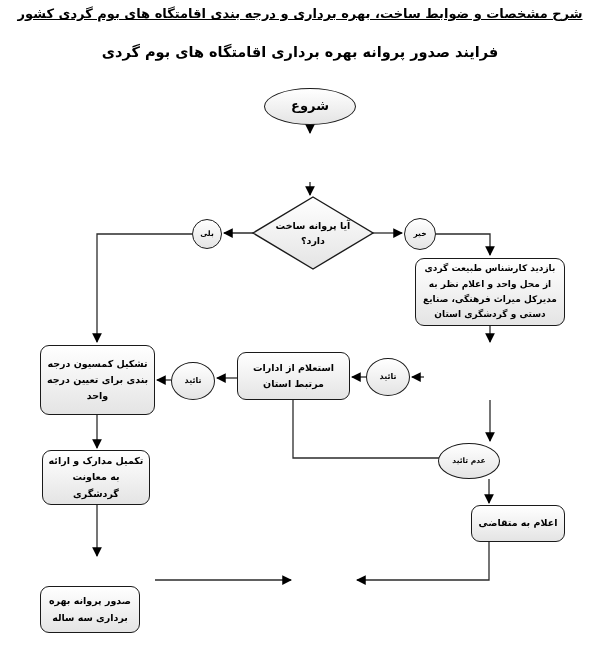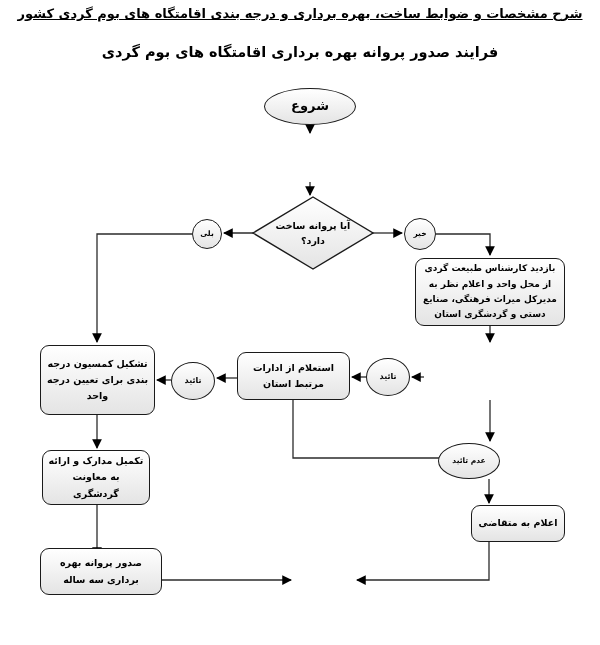--- a/index.html
+++ b/index.html
@@ -87,16 +87,16 @@
   <div class="node ellipse small" style="left:171px;top:362px;width:44px;height:38px;font-size:8px;">تائید</div>
 
   <div class="node rounded" style="left:40px;top:345px;width:115px;height:70px;">تشکیل کمسیون درجه بندی برای تعیین درجه واحد</div>
 
   <div class="node ellipse small" style="left:438px;top:443px;width:62px;height:36px;">عدم تائید</div>
 
   <div class="node rounded" style="left:443px;top:505px;width:94px;height:37px;margin-left:28px;">اعلام به متقاضی</div>
 
   <div class="node rounded" style="left:42px;top:450px;width:108px;height:55px;">تکمیل مدارک و ارائه به معاونت گردشگری</div>
 
-  <div class="node rounded" style="left:40px;top:548px;width:122px;height:47px;">صدور پروانه بهره برداری سه ساله</div>
+  <div class="node rounded" style="left:40px;top:586px;width:100px;height:47px;">صدور پروانه بهره برداری سه ساله</div>
 
 
 </div>
 
 </body></html>

